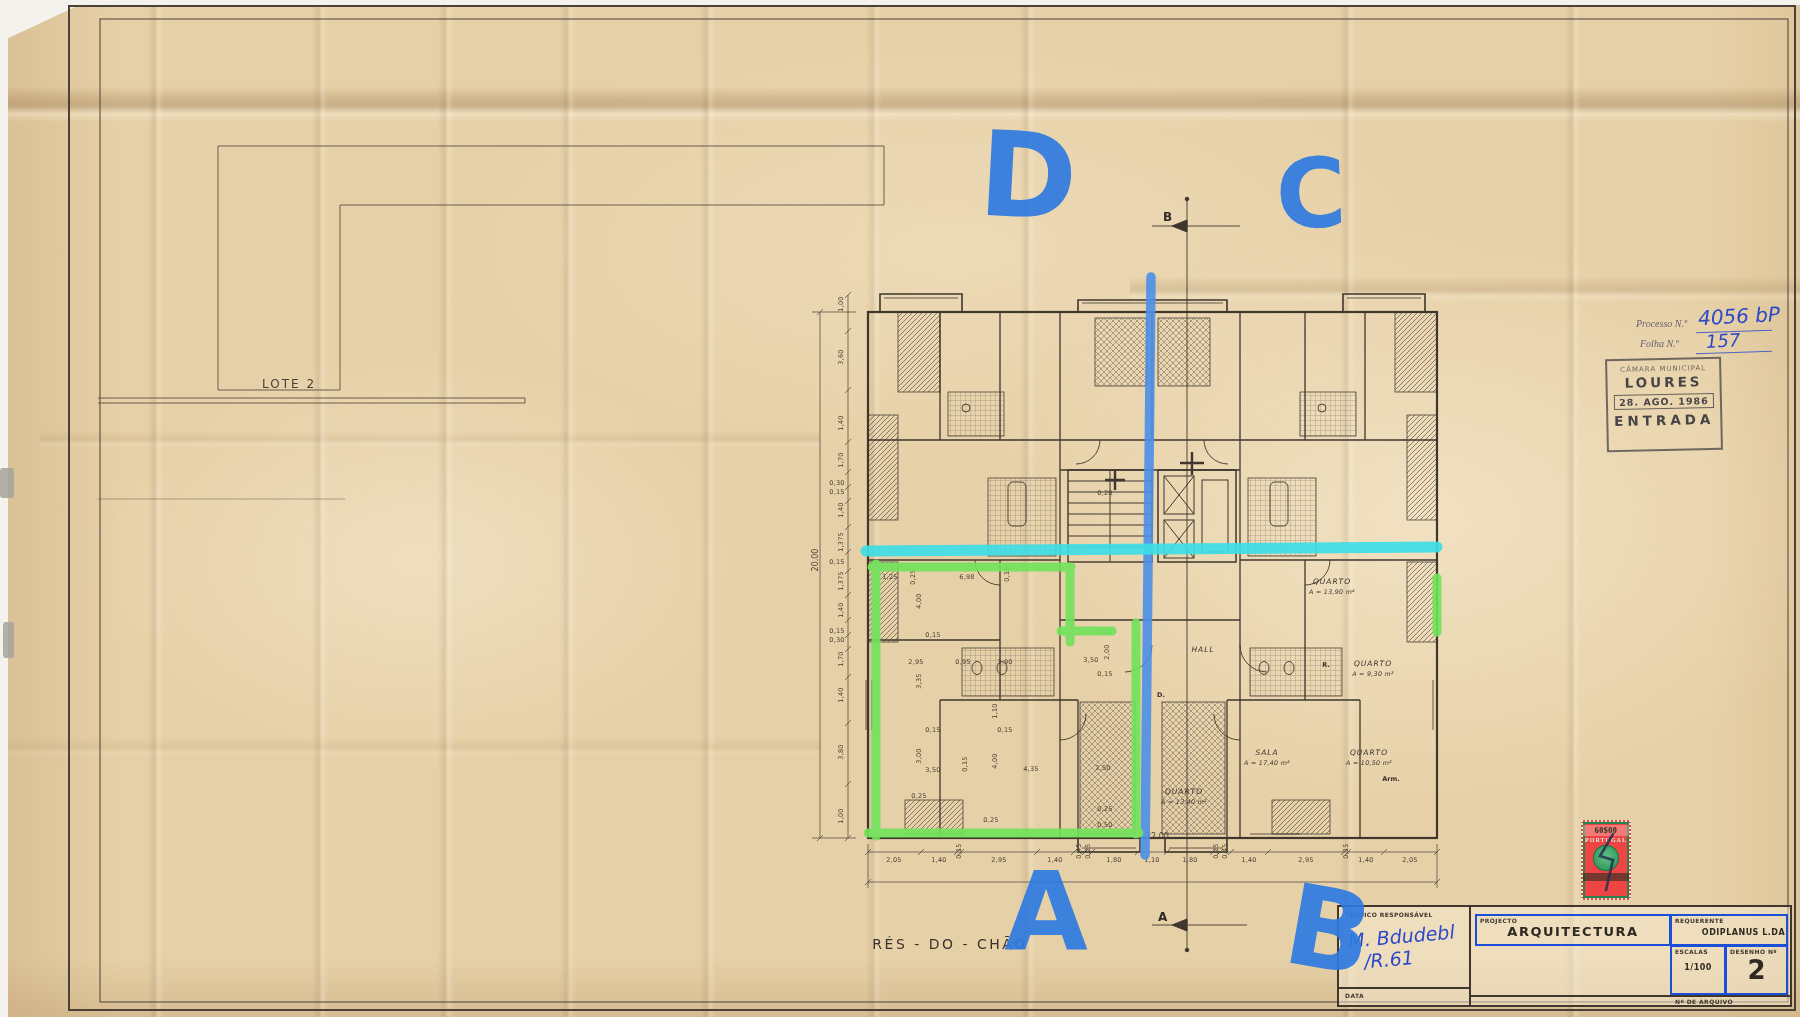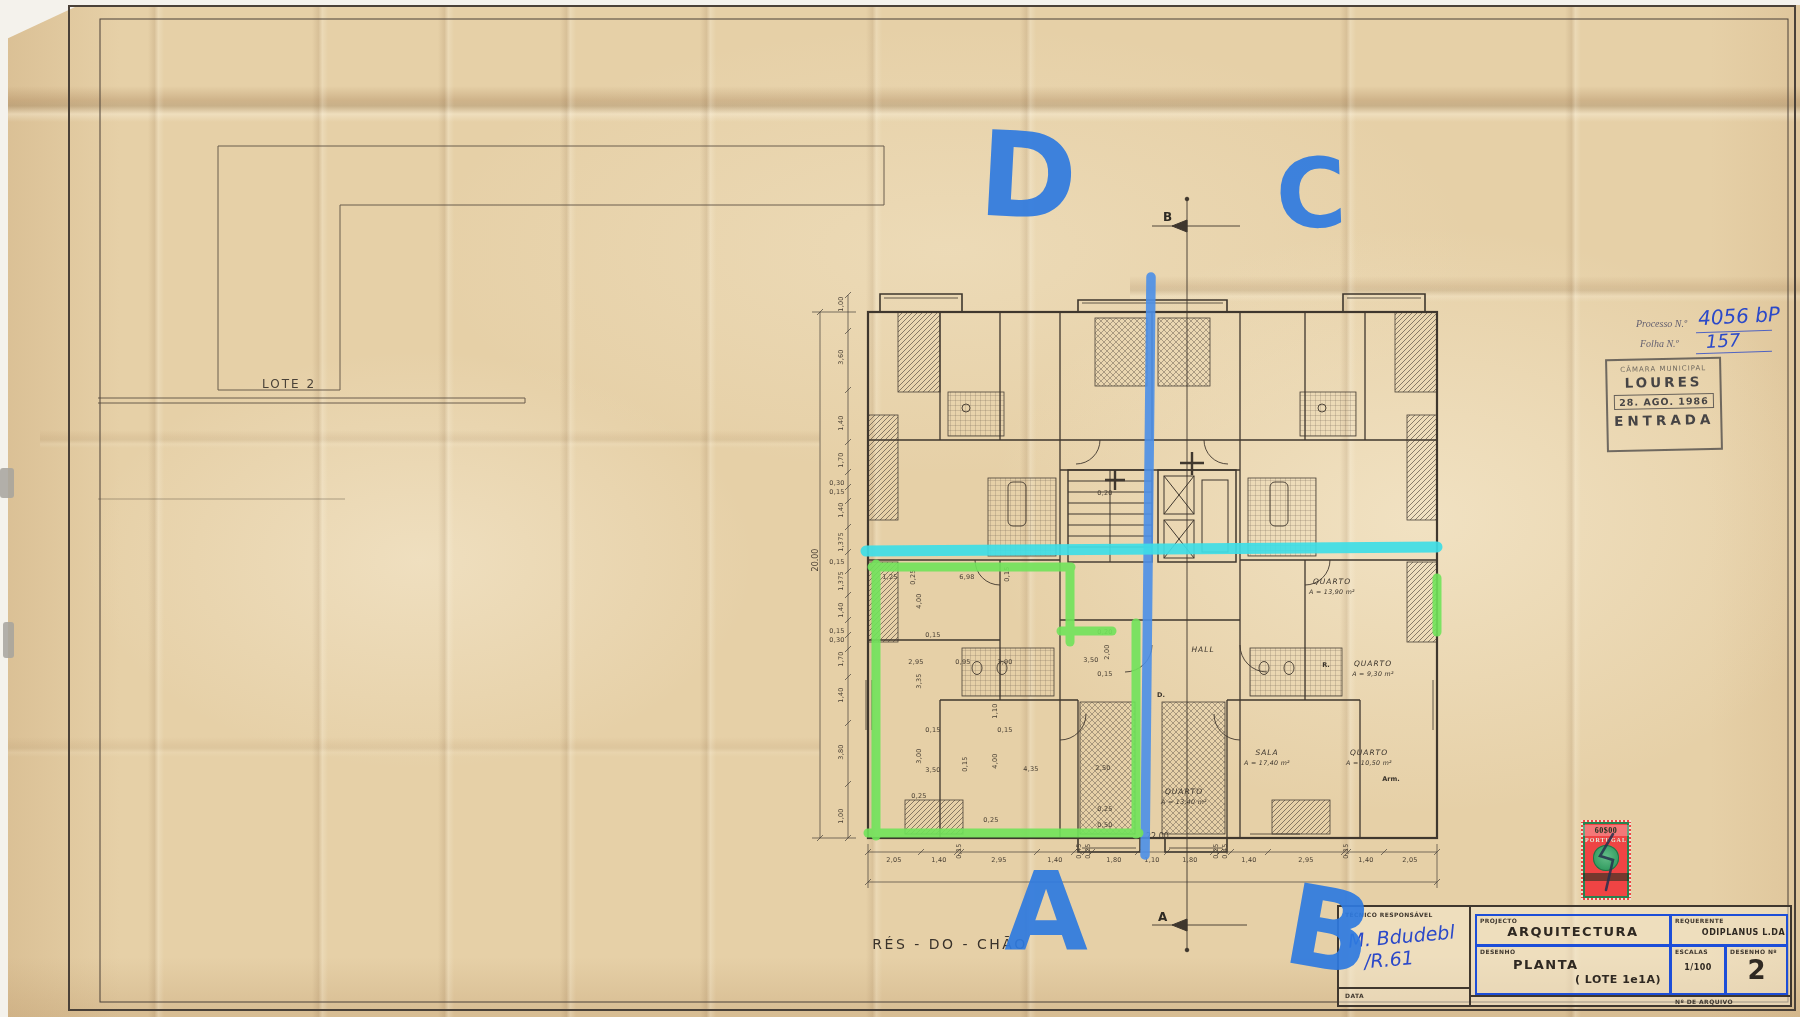--- a/index.html
+++ b/index.html
@@ -345,25 +345,20 @@
     </div>
 
     <div class="tb-box" style="left:136px;top:7px;width:192px;height:28px;">
       <span class="tb-label" style="left:3px;top:1px;">PROJECTO</span>
       <div class="tb-main" style="text-align:center;margin-top:8px;">ARQUITECTURA</div>
     </div>
     <div class="tb-box" style="left:331px;top:7px;width:114px;height:28px;">
       <span class="tb-label" style="left:3px;top:1px;">REQUERENTE</span>
       <div class="tb-small" style="text-align:center;margin-top:12px;padding-left:29px;">ODIPLANUS  L.DA</div>
     </div>
-    <div class="tb-box" style="left:136px;top:38px;width:192px;height:46px;">
-      <span class="tb-label" style="left:3px;top:1px;">DESENHO</span>
-      <div class="tb-main" style="margin:10px 0 0 36px;">PLANTA</div>
-      <div class="tb-small" style="margin:1px 0 0 98px;font-size:11px;">( LOTE  1e1A)</div>
-    </div>
     <div class="tb-box" style="left:331px;top:38px;width:52px;height:46px;">
       <span class="tb-label" style="left:3px;top:1px;">ESCALAS</span>
       <div class="tb-small" style="text-align:center;margin-top:16px;">1/100</div>
     </div>
     <div class="tb-box" style="left:386px;top:38px;width:59px;height:46px;">
       <span class="tb-label" style="left:3px;top:1px;">DESENHO Nº</span>
       <div style="text-align:center;font-size:26px;font-weight:bold;margin-top:8px;color:#2f2922;">2</div>
     </div>
     <span class="tb-label" style="left:336px;top:91px;">Nº DE ARQUIVO</span>
   </div>

